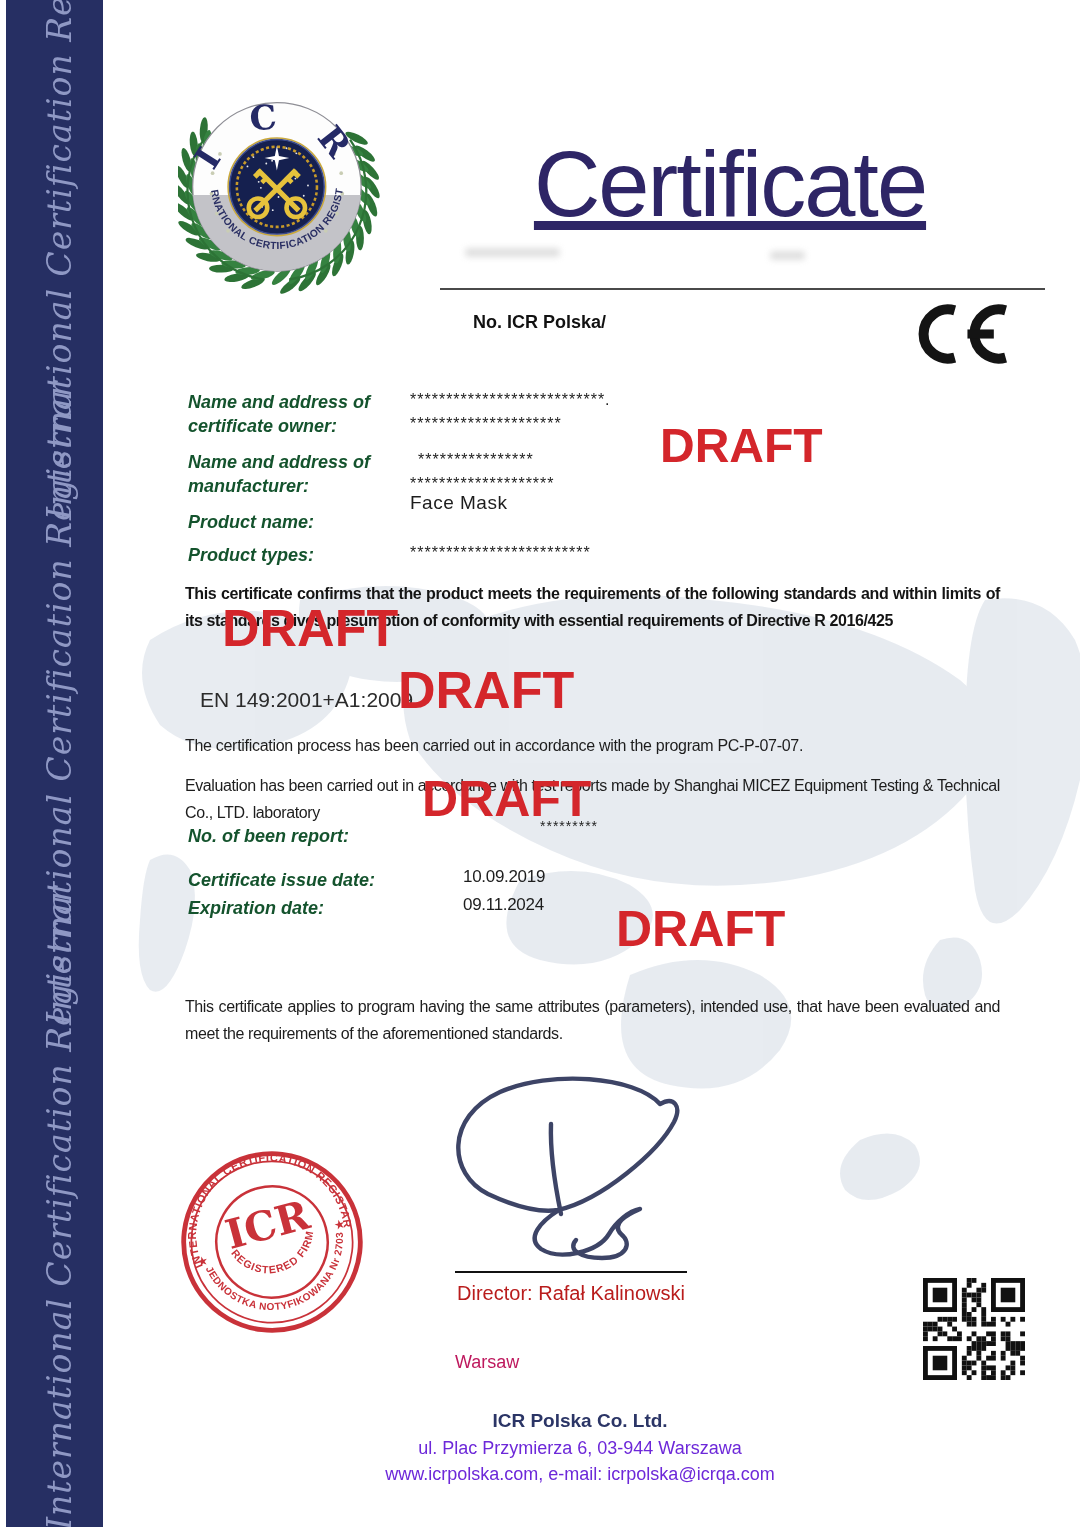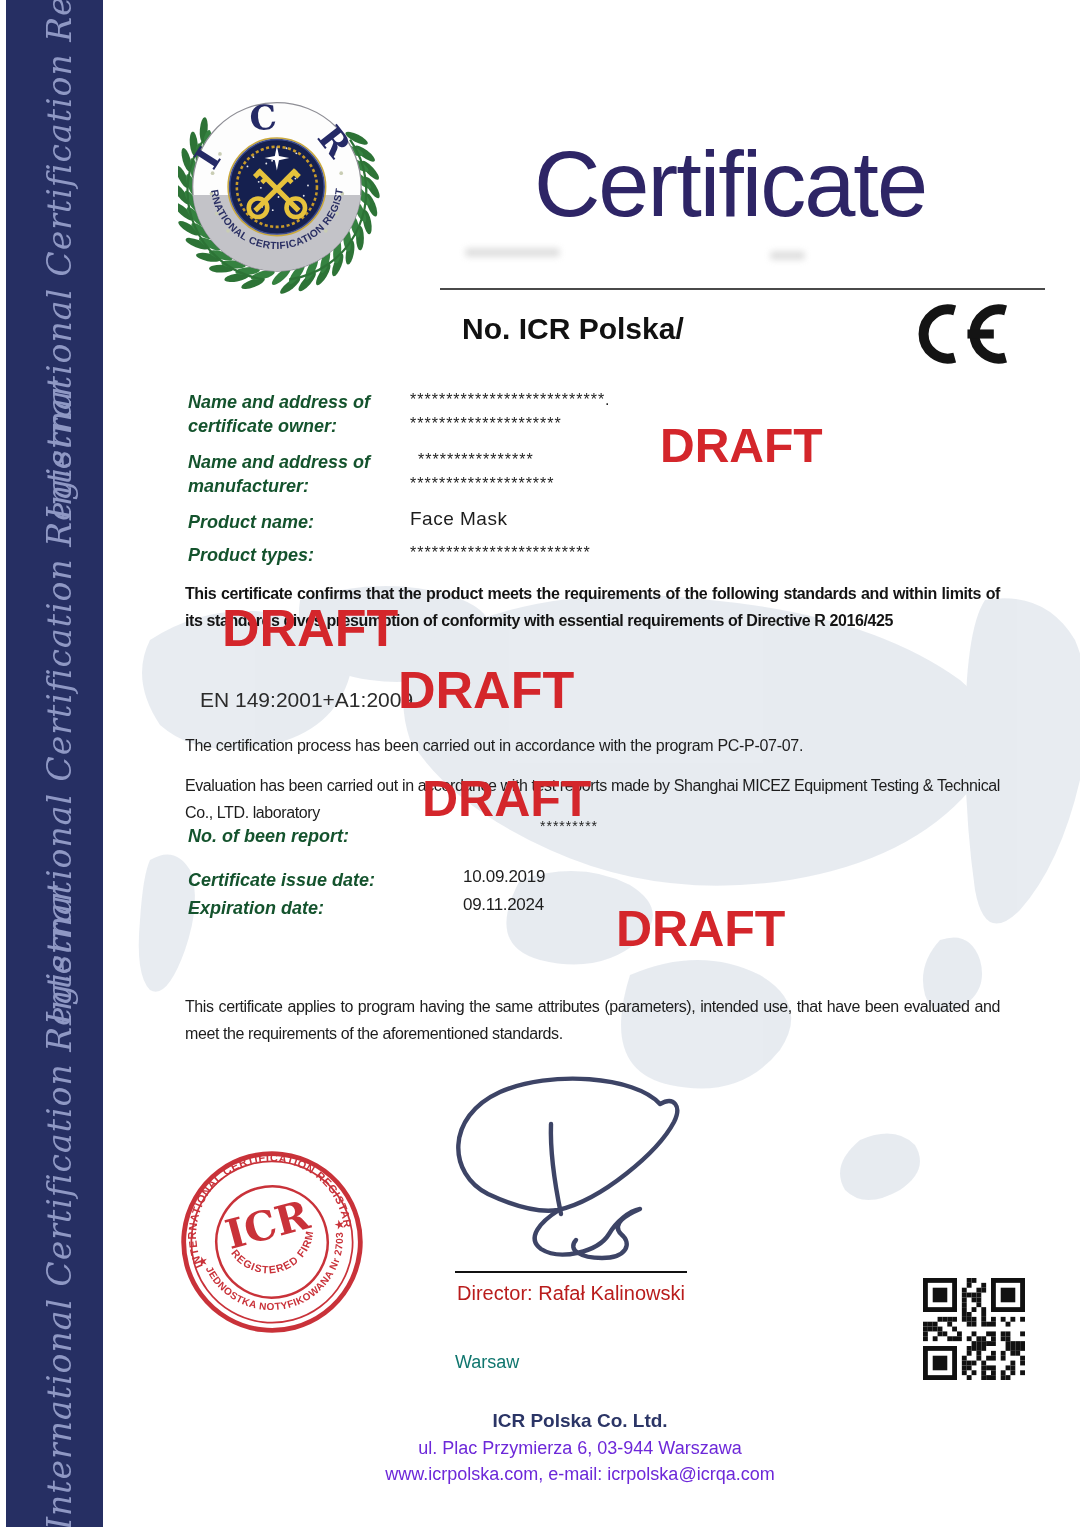--- a/index.html
+++ b/index.html
@@ -8,40 +8,40 @@
   
   .ribbon{position:absolute;left:6px;top:0;width:97px;height:1527px;background:#262f63;z-index:1;}
   .ribbon span{position:absolute;left:34px;white-space:nowrap;
       font-family:"DejaVu Serif",serif;font-style:italic;font-size:33px;color:#8f98c4;
       transform:rotate(-90deg);transform-origin:left top;letter-spacing:1px;}
   
   .map{position:absolute;left:0;top:0;z-index:0;}
   
   .logo{position:absolute;left:178px;top:80px;z-index:2;}
   .title{position:absolute;left:440px;top:132px;width:580px;text-align:center;
-      font-size:92px;font-weight:500;letter-spacing:-2px;color:#2e2566;z-index:2;}
+      font-size:92px;font-weight:500;letter-spacing:-2px;color:#2e2566;z-index:2;text-decoration:underline;}
   .smudge{position:absolute;height:9px;background:#b9b9b9;filter:blur(3px);opacity:.45;z-index:2;border-radius:4px;}
   .rule{position:absolute;left:440px;top:288px;width:605px;border-top:2px solid #4a4a4a;z-index:2;}
-  .cert-no{position:absolute;left:462px;top:312px;font-size:30px;font-weight:bold;color:#111;z-index:2;}
+  .cert-no{position:absolute;left:473px;top:312px;font-size:18px;font-weight:bold;color:#111;z-index:2;}
   .ce{position:absolute;left:912px;top:300px;z-index:2;}
   
   .lbl{position:absolute;left:188px;font-size:18px;font-weight:bold;line-height:24px;color:#14532d;z-index:2;font-style:italic;}
   .val{position:absolute;left:410px;font-size:16px;line-height:24px;letter-spacing:1px;color:#1d1d1d;z-index:2;}
   .val.big{font-size:19px;letter-spacing:.5px;}
   .draft{position:absolute;font-size:48px;font-weight:bold;letter-spacing:0px;color:#d4262b;z-index:3;
          font-family:"Liberation Sans",sans-serif;}
   .para{position:absolute;left:185px;width:815px;font-size:16px;letter-spacing:-0.4px;
         line-height:27px;color:#1d1d1d;text-align:justify;z-index:2;}
   .para.bold{font-weight:bold;color:#141414;}
   .line{position:absolute;font-size:16px;letter-spacing:-0.3px;color:#1d1d1d;z-index:2;}
   .en{position:absolute;left:200px;top:688px;font-size:21px;color:#2b2b2b;z-index:2;}
   .sig{position:absolute;left:430px;top:1062px;z-index:2;}
   .sigline{position:absolute;left:455px;top:1271px;width:232px;border-top:2px solid #111;z-index:2;}
   .director{position:absolute;left:455px;top:1282px;width:232px;text-align:center;font-size:20px;color:#b91c1c;z-index:2;}
-  .city{position:absolute;left:455px;top:1352px;width:120px;font-size:18px;color:#0f766e;z-index:2;}
+  .city{position:absolute;left:455px;top:1352px;width:120px;font-size:18px;color:#be185d;z-index:2;}
   .seal{position:absolute;left:176px;top:1146px;z-index:2;}
   .qr{position:absolute;left:923px;top:1278px;z-index:2;}
   .footer{position:absolute;left:180px;width:800px;text-align:center;z-index:2;color:#6d28d9;}
   .footer.company{top:1410px;font-size:19px;font-weight:bold;color:#2b3566;}
   .footer.addr{top:1438px;font-size:18px;}
   .footer.web{top:1464px;font-size:18px;}
 </style>
 </head>
 <body>
 
@@ -207,21 +207,21 @@
   <div class="lbl" style="top:450px">
     <span>Name and address of</span><br>
     <span>manufacturer:</span>
   </div>
   <div class="val" style="top:448px;left:418px">
     <span>****************</span><br>
     <span style="margin-left:-8px">********************</span>
   </div>
 
   <div class="lbl" style="top:510px">Product name:</div>
-  <div class="val big" style="top:507px">Face Mask</div>
+  <div class="val big" style="top:491px">Face Mask</div>
 
   <div class="lbl" style="top:543px">Product types:</div>
   <div class="val" style="top:541px">*************************</div>
 
   <div class="draft" style="left:660px;top:418px">DRAFT</div>
   <div class="draft" style="left:222px;top:598px;font-size:52px">DRAFT</div>
   <div class="draft" style="left:398px;top:660px;font-size:52px">DRAFT</div>
   <div class="draft" style="left:422px;top:770px;font-size:50px">DRAFT</div>
   <div class="draft" style="left:616px;top:900px;font-size:50px">DRAFT</div>
 

